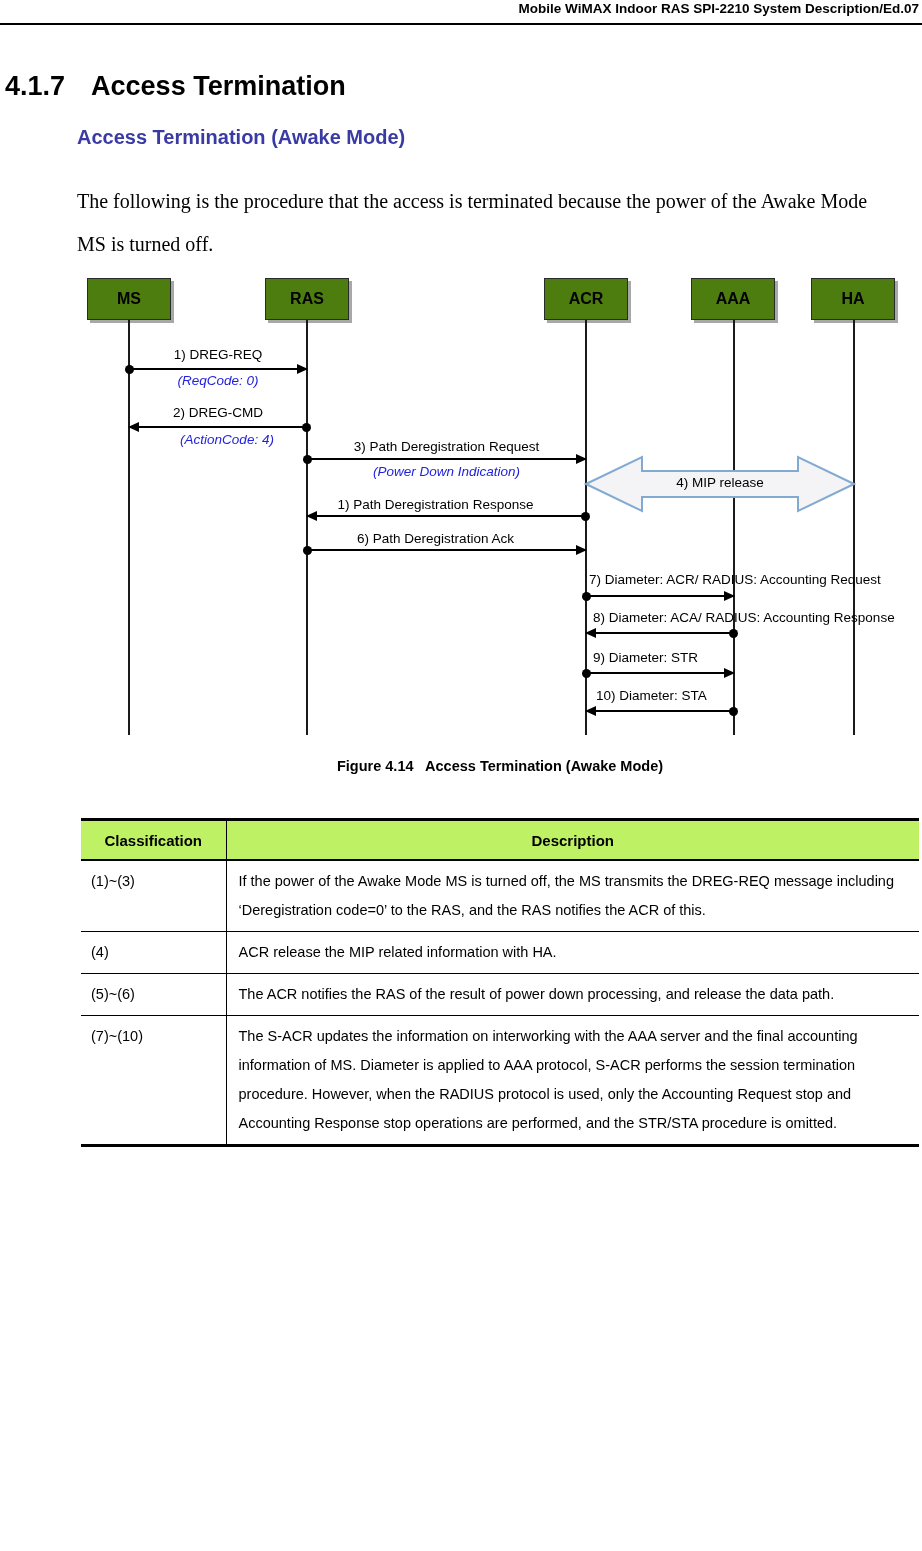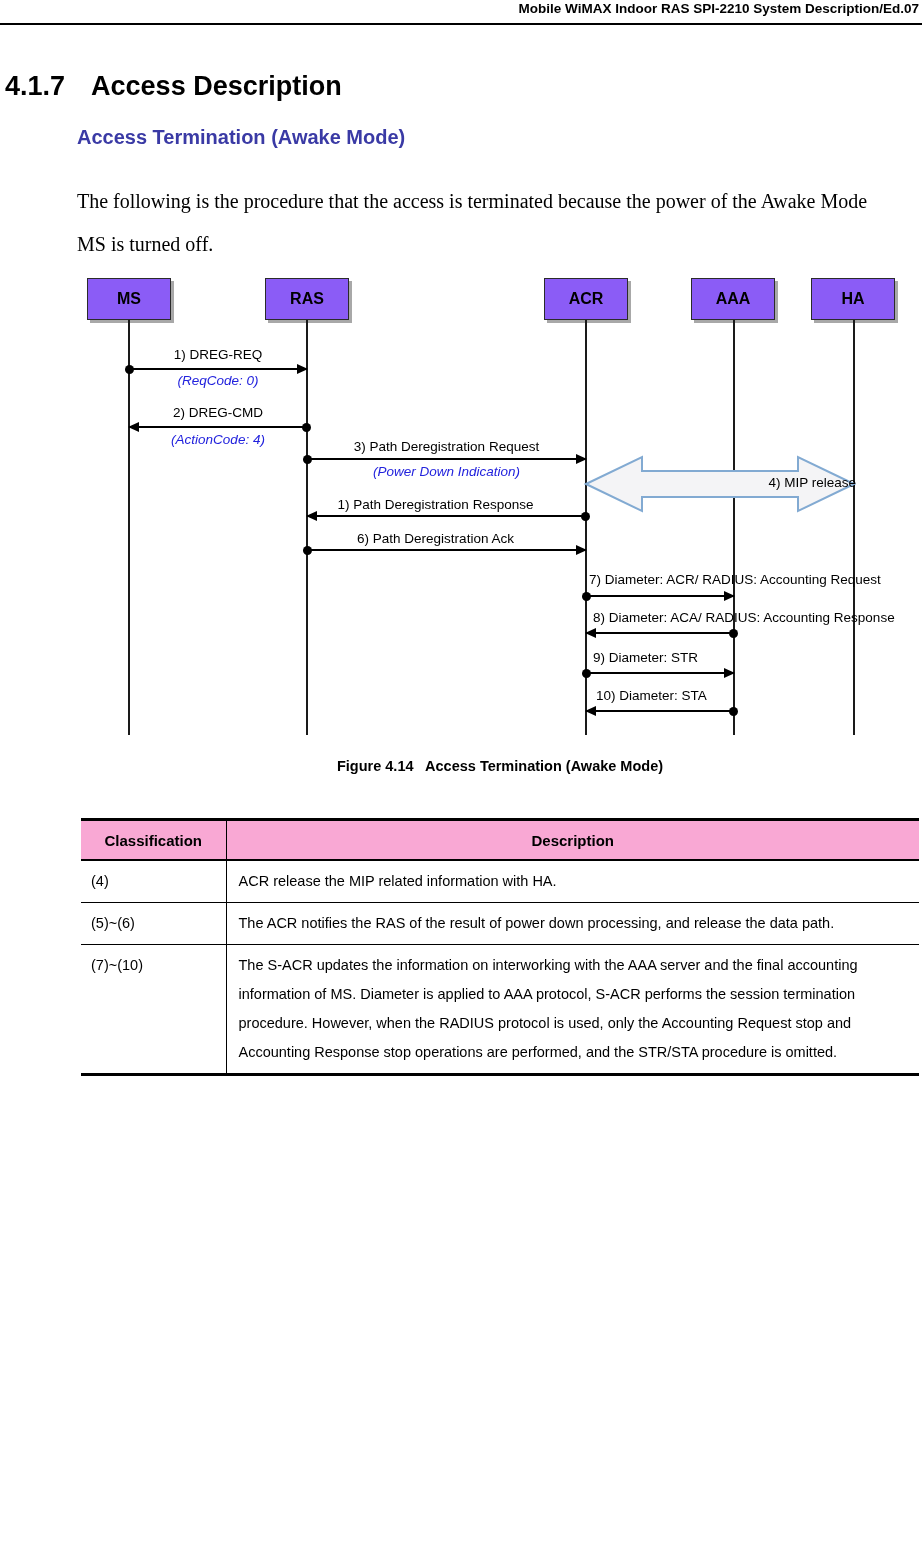--- a/index.html
+++ b/index.html
@@ -13,51 +13,51 @@
 
   
   .h1{position:absolute;top:71px;left:5px;font-size:27px;font-weight:bold;white-space:nowrap;}
   .h1 .num{margin-right:26px;margin-top:48px;}
   .h2{position:absolute;top:126px;left:77px;font-size:20px;font-weight:bold;color:#3A3AA5;white-space:nowrap;}
   .intro{position:absolute;top:160px;left:77px;width:795px;
          font-family:"Liberation Serif",serif;font-size:20px;line-height:43px;}
 
   
   .diagram{position:absolute;left:0;top:278px;width:922px;height:470px;}
-  .ebox{position:absolute;top:0;width:84px;height:42px;background:#8b5cf6;
+  .ebox{position:absolute;top:0;width:84px;height:42px;background:#4d7c0f;
         border:1.5px solid #2b2b2b;box-shadow:3px 3px 0 #a8a8a8;
         display:flex;align-items:center;justify-content:center;
         font-size:16px;font-weight:bold;box-sizing:border-box;}
   .lifeline{position:absolute;top:42px;width:2px;height:415px;background:#1a1a1a;}
 
   .msg{position:absolute;height:2px;background:#000;}
   .msg .dot{position:absolute;top:-3.5px;width:9px;height:9px;border-radius:50%;background:#000;}
   .msg .dot-l{left:-4px;}
   .msg .dot-r{right:-4px;}
   .msg .head{position:absolute;top:-4.5px;width:0;height:0;
              border-top:5.5px solid transparent;border-bottom:5.5px solid transparent;}
   .msg .head-r{right:-1px;border-left:11px solid #000;}
   .msg .head-l{left:-1px;border-right:11px solid #000;}
 
   .msg-label{position:absolute;font-size:13.5px;text-align:center;white-space:nowrap;}
   .msg-label.la{text-align:left;}
   .msg-param{position:absolute;font-size:13.5px;font-style:italic;color:#2222DD;
              text-align:center;white-space:nowrap;}
   .mip-svg{position:absolute;left:584px;top:176px;}
-  .mip-label{position:absolute;left:584px;top:197px;width:272px;text-align:right;
+  .mip-label{position:absolute;left:584px;top:197px;width:272px;text-align:center;
              font-size:13.5px;white-space:nowrap;}
 
   
   .fig-caption{position:absolute;top:758px;left:81px;width:838px;text-align:center;
                font-size:14.5px;font-weight:bold;white-space:pre;}
 
   
   .desc-table{position:absolute;top:818px;left:81px;width:838px;border-collapse:collapse;
               border-top:3px solid #000;border-bottom:3px solid #000;table-layout:fixed;}
-  .desc-table th{background:#f9a8d4;font-size:15px;font-weight:bold;height:38px;
+  .desc-table th{background:#bef264;font-size:15px;font-weight:bold;height:38px;
                  border-bottom:2px solid #000;text-align:center;padding:0;}
   .desc-table col.c1{width:145px;}
   .desc-table td{font-size:14.5px;line-height:29px;vertical-align:top;padding:6px 8px 6px 12px;}
   .desc-table td.cls{padding-left:10px;}
   .desc-table th.cls,.desc-table td.cls{border-right:1.6px solid #000;}
   .desc-table tbody tr + tr td{border-top:1.5px solid #000;}
   .desc-table tr.r2 td{height:28px;}
 
   
   .ftr-rule{position:absolute;top:1519px;left:0;width:922px;height:3px;background:#000;}
@@ -66,21 +66,21 @@
 </style>
 </head>
 <body>
 
 <div class="page">
 
   <div class="hdr-title">Mobile WiMAX Indoor RAS SPI-2210 System Description/Ed.07</div>
   <div class="hdr-rule"></div>
 
   <div class="h1">
-    <span class="num">4.1.7</span><span>Access Description</span>
+    <span class="num">4.1.7</span><span>Access Termination</span>
   </div>
   <div class="h2">Access Termination (Awake Mode)</div>
   <p class="intro">The following is the procedure that the access is terminated because the power of the Awake Mode MS is turned off.</p>
 
   <div class="diagram">
 
     <div class="ebox" style="left:87px">MS</div>
     <div class="ebox" style="left:265px">RAS</div>
     <div class="ebox" style="left:544px">ACR</div>
     <div class="ebox" style="left:691px">AAA</div>
@@ -102,21 +102,21 @@
         <span class="dot dot-l"></span>
         <span class="head head-r"></span>
       </div>
     <div class="msg-param" style="left:129px;top:95px;width:178px">(ReqCode: 0)</div>
 
     <div class="msg-label" style="left:129px;top:127px;width:178px">2) DREG-CMD</div>
     <div class="msg" style="left:129px;top:148px;width:178px">
         <span class="head head-l"></span>
         <span class="dot dot-r"></span>
       </div>
-    <div class="msg-param" style="left:129px;top:154px;width:178px">(ActionCode: 4)</div>
+    <div class="msg-param" style="left:138px;top:154px;width:178px">(ActionCode: 4)</div>
 
     <div class="msg-label" style="left:307px;top:161px;width:279px">3) Path Deregistration Request</div>
     <div class="msg" style="left:307px;top:180px;width:279px">
         <span class="dot dot-l"></span>
         <span class="head head-r"></span>
       </div>
     <div class="msg-param" style="left:307px;top:186px;width:279px">(Power Down Indication)</div>
 
     <div class="msg-label" style="left:296px;top:219px;width:279px">1) Path Deregistration Response</div>
     <div class="msg" style="left:307px;top:237px;width:279px">
@@ -163,20 +163,24 @@
         <col class="c1">
         <col>
       </colgroup>
     <thead>
       <tr>
         <th class="cls">Classification</th>
         <th>Description</th>
       </tr>
     </thead>
     <tbody>
+      <tr>
+        <td class="cls">(1)~(3)</td>
+        <td>If the power of the Awake Mode MS is turned off, the MS transmits the DREG-REQ message including ‘Deregistration code=0’ to the RAS, and the RAS notifies the ACR of this.</td>
+      </tr>
       <tr class="r2">
         <td class="cls">(4)</td>
         <td>ACR release the MIP related information with HA.</td>
       </tr>
       <tr>
         <td class="cls">(5)~(6)</td>
         <td>The ACR notifies the RAS of the result of power down processing, and release the data path.</td>
       </tr>
       <tr>
         <td class="cls">(7)~(10)</td>

